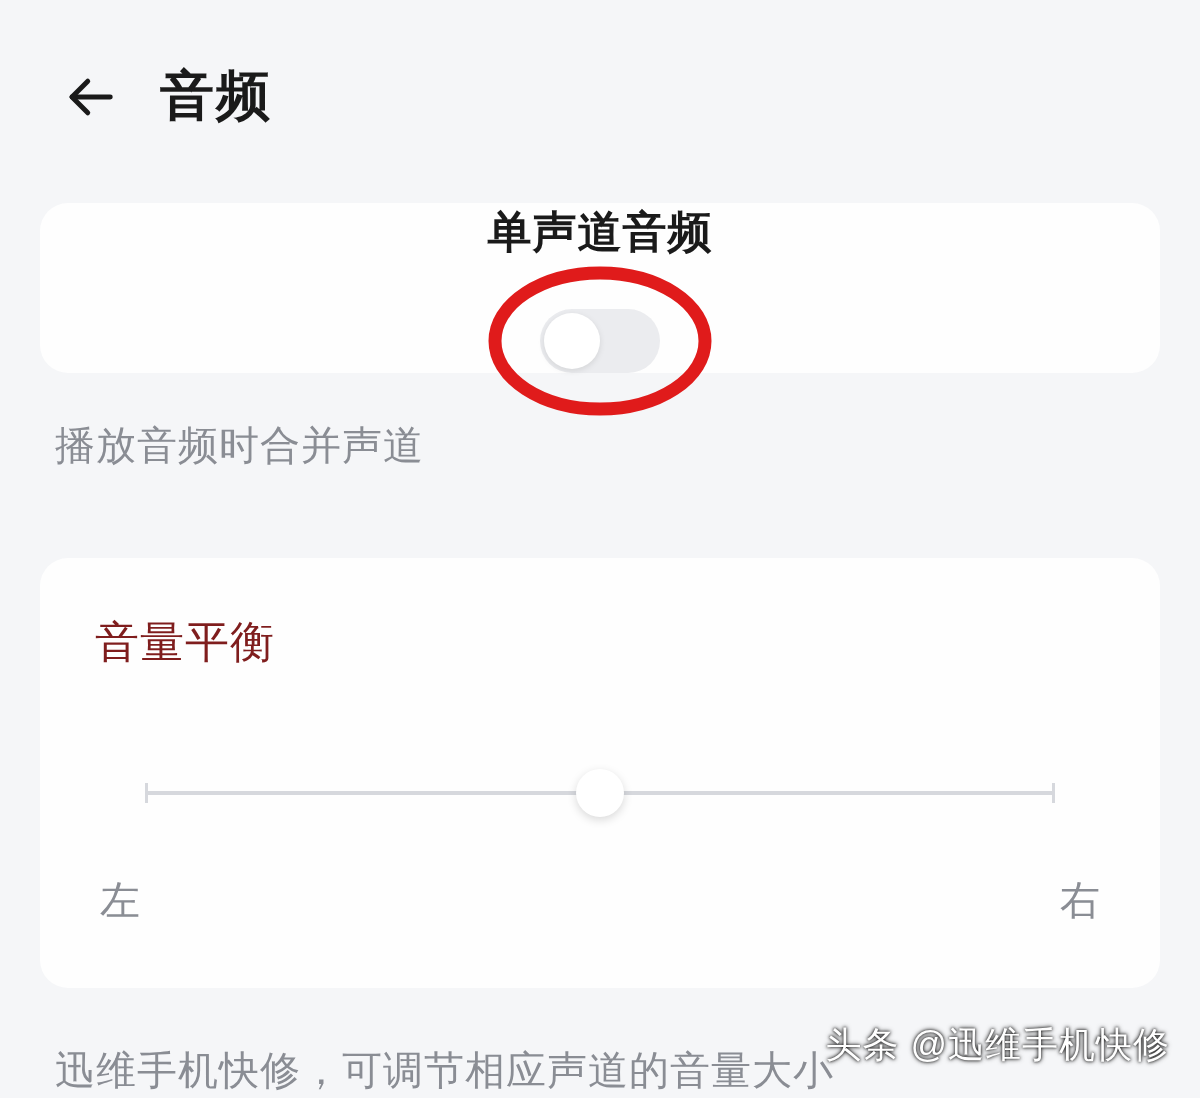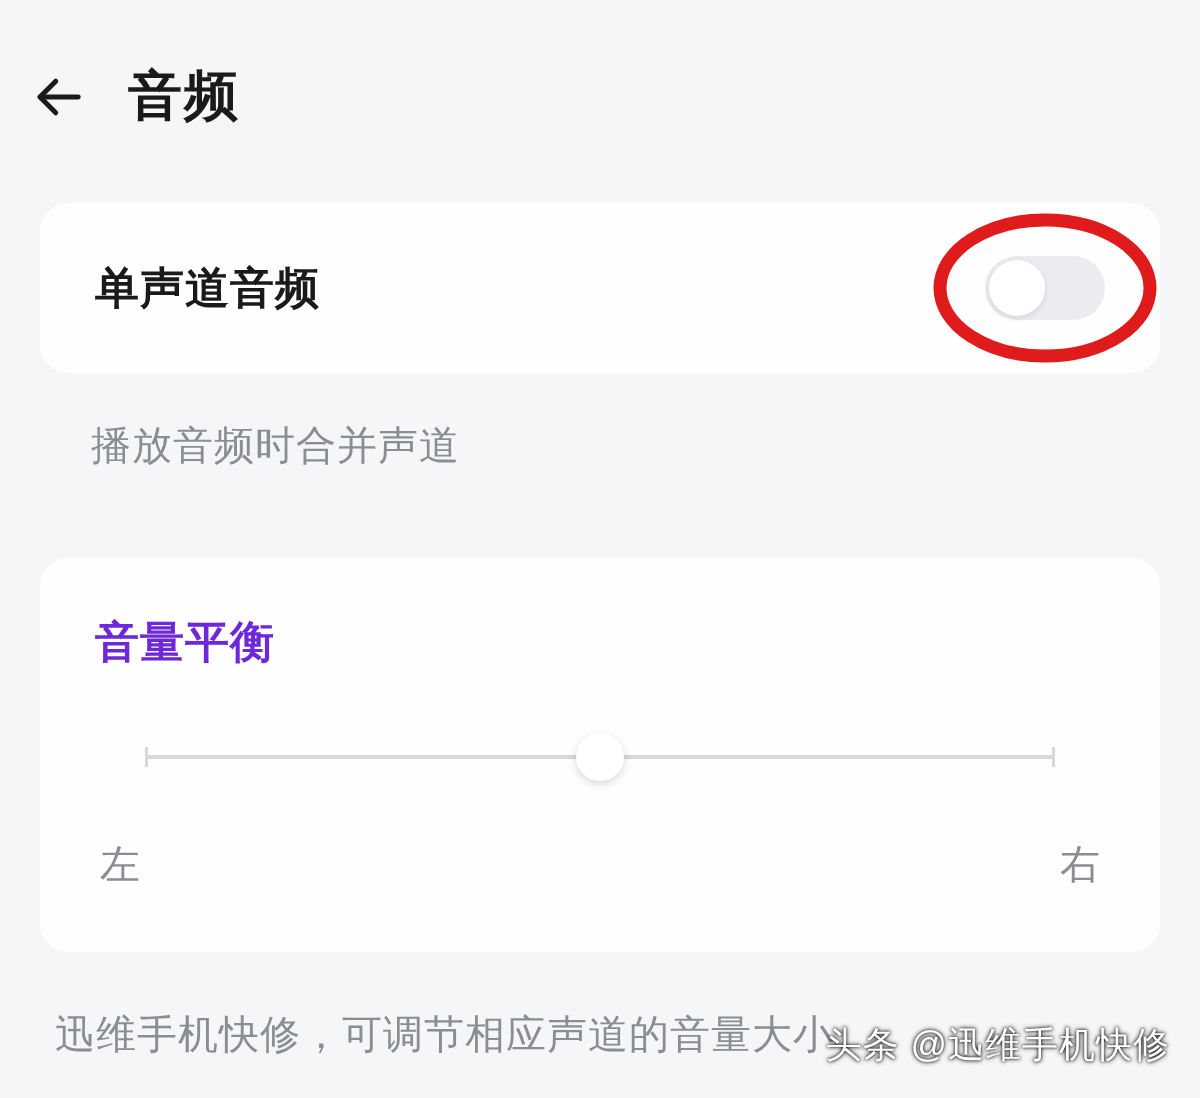--- a/index.html
+++ b/index.html
@@ -11,21 +11,21 @@
       width: 1200px;
       height: 1098px;
       background: #f5f6f8;
       font-family: -apple-system, BlinkMacSystemFont, "PingFang SC", "Microsoft YaHei", sans-serif;
       overflow: hidden;
       position: relative;
     }
     .header {
       display: flex;
       align-items: center;
-      padding: 60px 50px 50px 28px;
+      padding: 60px 50px 50px 60px;
       gap: 40px;
     }
     .back-arrow {
       width: 60px;
       height: 60px;
       display: flex;
       align-items: center;
       justify-content: center;
       cursor: pointer;
     }
@@ -38,20 +38,21 @@
       font-weight: 600;
       color: #1a1a1a;
       letter-spacing: 2px;
     }
     .card {
       background: #fefefe;
       border-radius: 28px;
       margin: 0 40px;
       padding: 0;
       position: relative;
+      flex-direction: column;
     }
     .card-mono {
       height: 170px;
       display: flex;
       align-items: center;
       justify-content: space-between;
       padding: 0 55px;
       margin-top: 20px;
     }
     .mono-label {
@@ -88,32 +89,31 @@
       border-radius: 50%;
       top: 4px;
       left: 4px;
       box-shadow: 0 2px 6px rgba(0,0,0,0.1);
     }
     .description {
       font-size: 40px;
       color: #8a8d94;
       padding: 45px 55px 10px;
       letter-spacing: 1px;
-      margin-left: 36px;
     }
     .card-balance {
       margin-top: 75px;
       padding: 55px 55px 60px;
     }
     .balance-label {
       font-size: 44px;
-      font-weight: 700;
-      color: #6d28d9;
-      letter-spacing: 1px;
-      margin-bottom: 60px;
+      font-weight: 400;
+      color: #7f1d1d;
+      letter-spacing: 1px;
+      margin-bottom: 96px;
     }
     .slider-container {
       position: relative;
       margin: 0 50px 55px;
       height: 50px;
       display: flex;
       align-items: center;
     }
     .slider-track {
       width: 100%;

